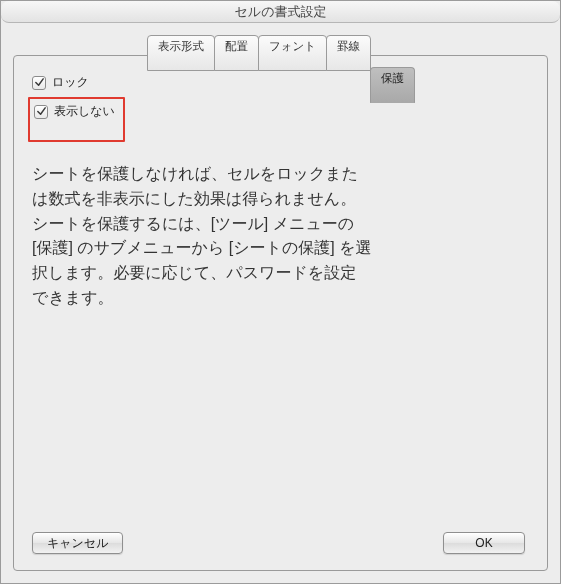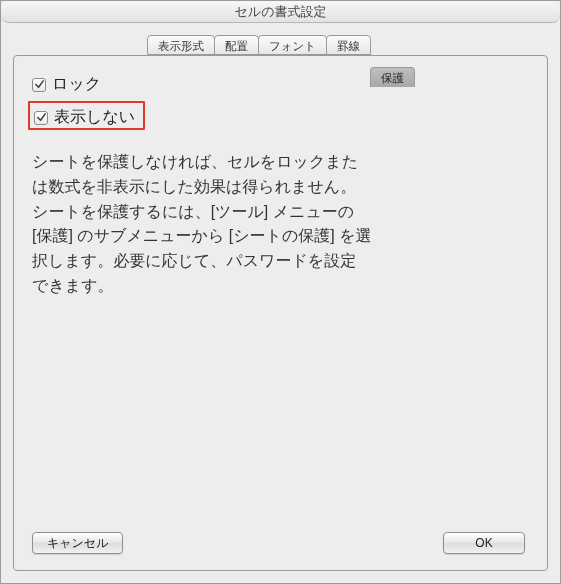--- a/index.html
+++ b/index.html
@@ -48,21 +48,21 @@
     height: 22px;
     position: relative;
     z-index: 2;
   }
   .tab {
     border: 1px solid #9a9a9a;
     border-bottom: 1px solid #9a9a9a;
     background: linear-gradient(to bottom, #fbfbfb, #e7e7e7);
     font-size: 11.5px;
     padding: 2px 10px 0 10px;
-    height: 20px;
+    height: 36px;
     line-height: 16px;
     border-radius: 4px 4px 0 0;
     margin-right: -1px;
     color: #333;
     position: relative;
     top: 2px;
     cursor: default;
   }
   .tab.active {
     background: linear-gradient(to bottom, #bfbfbf, #a9a9a9);
@@ -81,21 +81,21 @@
     position: relative;
     z-index: 1;
     display: flex;
     flex-direction: column;
   }
   .checkbox-row {
     display: flex;
     align-items: center;
     gap: 6px;
     margin-bottom: 6px;
-    font-size: 16px;
+    font-size: 12px;
     color: #222;
   }
   .cb {
     width: 14px;
     height: 14px;
     border: 1px solid #8b8b8b;
     border-radius: 3px;
     background: linear-gradient(to bottom, #fff, #e9e9e9);
     display: inline-flex;
     align-items: center;
@@ -103,21 +103,21 @@
   }
   .cb svg {
     width: 11px;
     height: 11px;
   }
   .highlight-box {
     display: inline-flex;
     align-items: center;
     gap: 6px;
     border: 2px solid #e03a2f;
-    padding: 4px 8px 0 4px;
+    padding: 4px 8px 20px 4px;
     border-radius: 1px;
     margin-left: -4px;
   }
   .description {
     margin-top: 14px;
     font-size: 16px;
     line-height: 1.55;
     color: #333;
     max-width: 340px;
   }

